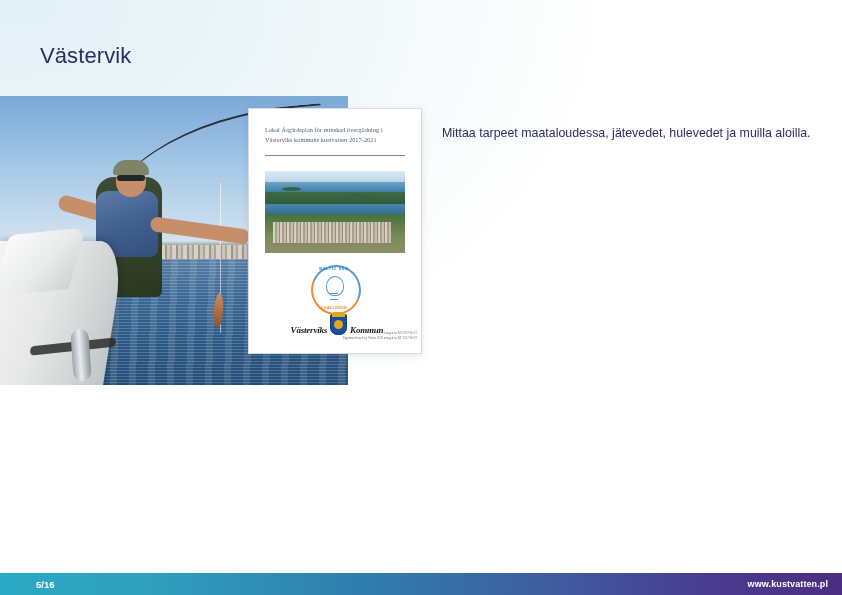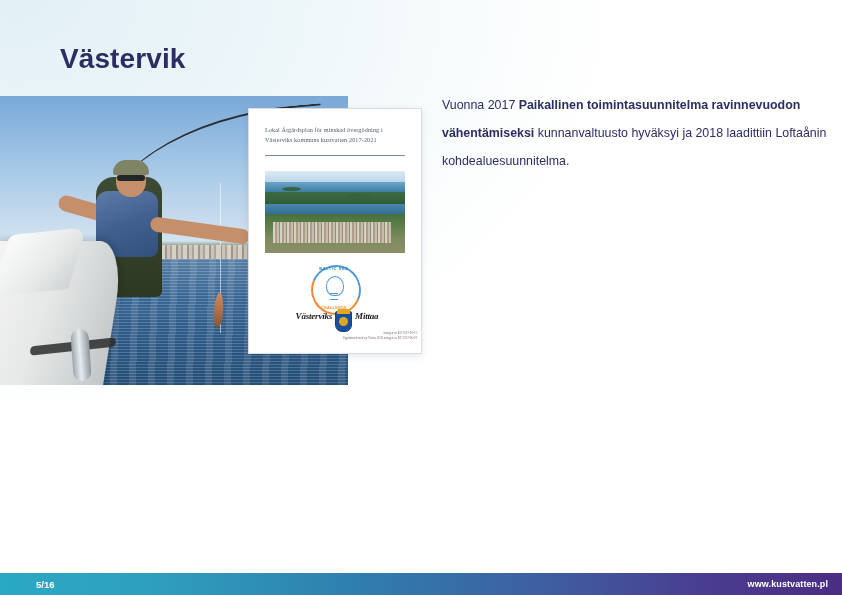--- a/index.html
+++ b/index.html
@@ -15,24 +15,24 @@
     width: 842px;
     height: 595px;
     overflow: hidden;
     background:
       radial-gradient(ellipse 700px 480px at 2% 0%, #e2f0f6 0%, #edf6f9 38%, #f7fbfc 62%, #ffffff 85%);
   }
 
   
   .slide-title {
     position: absolute;
-    left: 60px;
+    left: 40px;
     top: 43px;
-    font-size: 28px;
-    font-weight: bold;
+    font-size: 22px;
+    font-weight: normal;
     color: #2c2e63;
     letter-spacing: 0.1px;
     white-space: nowrap;
   }
 
   
   .photo {
     position: absolute;
     left: 0;
     top: 96px;
@@ -373,21 +373,21 @@
   }
 
   
   .kommun {
     position: absolute;
     left: 28px;
     top: 202px;
     width: 120px;
     height: 24px;
     display: flex;
-    align-items: flex-start;
+    align-items: flex-end;
     justify-content: center;
     gap: 3px;
   }
   .kommun .word {
     font-family: "Liberation Serif", serif;
     font-style: italic;
     font-weight: bold;
     font-size: 9px;
     color: #1a1a1a;
     letter-spacing: -0.2px;
@@ -523,32 +523,32 @@
       <div class="bulb-base"></div>
       <div class="arc-text-b">CHALLENGE</div>
     </div>
 
     <div class="kommun">
       <span class="word">Västerviks</span>
       <span class="crest">
         <span class="crown"></span>
         <span class="emblem"></span>
       </span>
-      <span class="word">Mittaa</span>
+      <span class="word">Kommun</span>
     </div>
 
     <div class="doc-fine">
       <div>Antagen av KS 2017-05-12</div>
       <div>Uppdaterad med ny Vision 2030 antagen av KF 2017-06-19</div>
     </div>
   </div>
 
   <div class="text-block">
-    <p><span>Vuonna 2017 </span><b>Paikallinen toimintasuunnitelma ravinnevuodon vähentämiseksi</b><span> kunnanvaltuusto hyväksyi ja 2018 laadittiin Loftaånin kohdealuesuunnitelma.</span></p>
     <div class="spacer"></div>
+    <p>Mittaa tarpeet maataloudessa, jätevedet, hulevedet ja muilla aloilla.</p>
     <div class="spacer"></div>
   </div>
 
   <div class="footer">
     <span class="page-num">5/16</span>
     <span class="site">www.kustvatten.pl</span>
   </div>
 
 </div>
 

